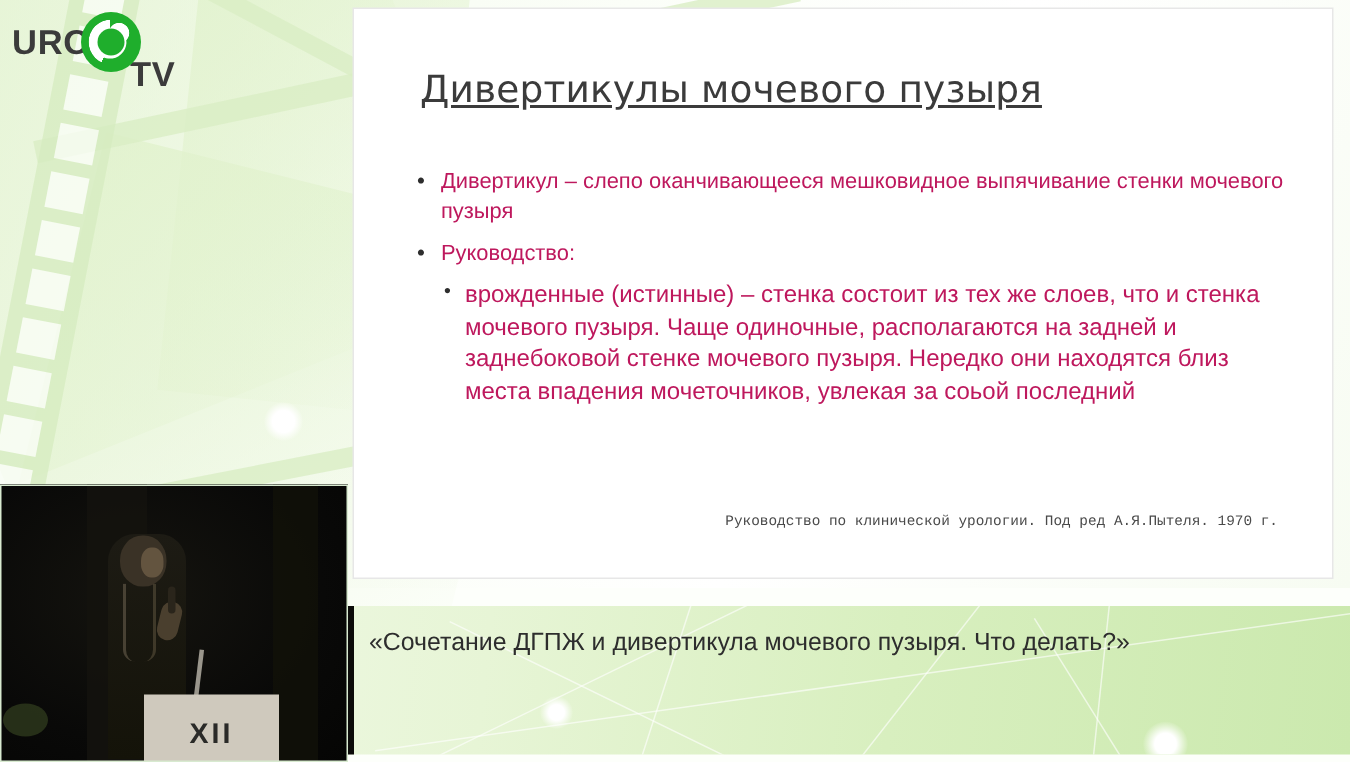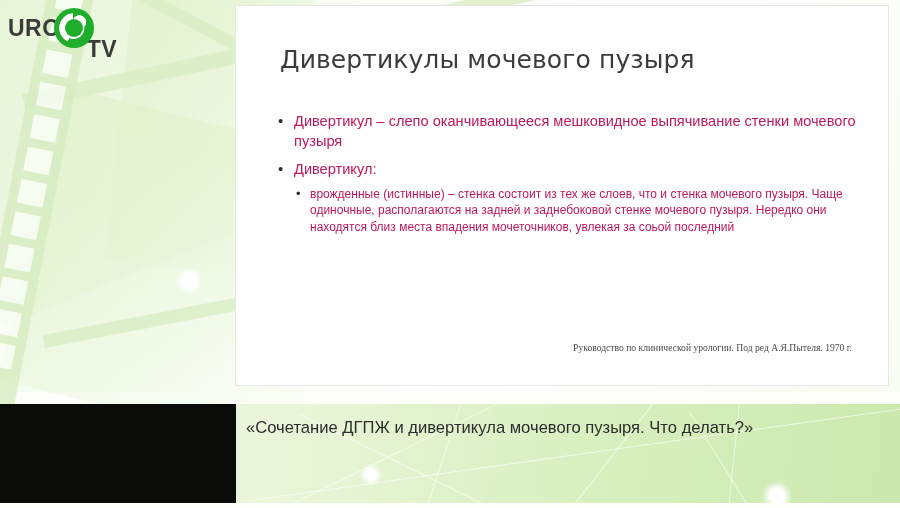--- a/index.html
+++ b/index.html
@@ -69,42 +69,43 @@
   .slide{
     position:absolute;left:236px;top:6px;width:652px;height:379px;
     background:#ffffff;box-shadow:0 0 0 1px #e7e7e7;
     overflow:hidden;
   }
   .slide-title{
     position:absolute;left:44px;top:39px;width:580px;
     font-size:25px;color:#3b3b3b;font-weight:normal;
     font-family:"DejaVu Sans","Liberation Sans",sans-serif;
     letter-spacing:.1px;
+    text-decoration:underline;
   }
   .body{position:absolute;left:40px;top:106px;width:580px;color:#be185d;}
 
   ul.lvl1{list-style:none;margin:0;padding:0;}
   ul.lvl1 > li{
     position:relative;padding-left:18px;margin-bottom:9px;
     font-size:14.6px;line-height:1.34;
   }
   ul.lvl1 > li::before{
     content:"\2022";position:absolute;left:2px;top:-1px;font-size:15px;color:#2e2e2e;
   }
   ul.lvl2{list-style:none;margin:6px 0 0 0;padding:0;}
   ul.lvl2 > li{
     position:relative;padding-left:16px;margin-bottom:8px;
-    font-size:12px;line-height:1.37;
+    font-size:16px;line-height:1.37;
   }
   ul.lvl2 > li::before{
     content:"\2022";position:absolute;left:2px;top:-1px;font-size:13px;color:#2e2e2e;
   }
   .cite{
     position:absolute;right:36px;bottom:32px;font-size:9.6px;color:#4a4a4a;
-    font-family:Liberation Serif, serif;white-space:nowrap;text-align:center;
+    font-family:Liberation Mono, monospace;white-space:nowrap;text-align:center;
   }
 
   
   .video{
     position:absolute;left:0;top:323px;width:232px;height:185px;
     background:#0b0b09;overflow:hidden;
   }
   .v-dark{position:absolute;inset:0;background:
       radial-gradient(ellipse at 40% 40%, #15140f 0%, #090908 62%, #050504 100%);}
   .v-wall{position:absolute;left:58px;top:0;width:40px;height:185px;background:#14130e;opacity:.85;}
@@ -192,21 +193,21 @@
 
   <div class="slide">
     <div class="slide-title">Дивертикулы мочевого пузыря</div>
 
     <div class="body">
       <ul class="lvl1">
         <li>
           <span>Дивертикул – слепо оканчивающееся мешковидное выпячивание стенки мочевого пузыря</span>
         </li>
         <li>
-          <span>Дивертикул:</span>
+          <span>Руководство:</span>
           <ul class="lvl2">
             <li>
               <span>врожденные (истинные) – стенка состоит из тех же слоев, что и стенка мочевого пузыря. Чаще одиночные, располагаются на задней и заднебоковой стенке мочевого пузыря. Нередко они находятся близ места впадения мочеточников, увлекая за соьой последний</span>
             </li>
           </ul>
         </li>
       </ul>
     </div>
 
     <div class="cite">Руководство по клинической урологии. Под ред А.Я.Пытеля. 1970 г.</div>
@@ -221,14 +222,31 @@
     <div class="net" style="left:420px;top:123px;width:300px;transform:rotate(-72deg);"></div>
     <div class="net" style="left:740px;top:0px;width:200px;transform:rotate(96deg);"></div>
     <div class="node" style="left:762px;top:77px;"></div>
     <div class="node" style="left:360px;top:60px;width:22px;height:22px;"></div>
     <div class="cap-left-mask"></div>
     <div class="cap-text">
       <div>«Сочетание ДГПЖ и дивертикула мочевого пузыря. Что делать?»</div>
     </div>
   </div>
 
+  <div class="video">
+    <div class="v-dark"></div>
+    <div class="v-wall"></div>
+    <div class="v-wall2"></div>
+    <div class="v-person"></div>
+    <div class="v-head"></div>
+    <div class="v-face"></div>
+    <div class="v-badge"></div>
+    <div class="v-hand"></div>
+    <div class="v-mic"></div>
+    <div class="v-stand"></div>
+    <div class="v-flower"></div>
+    <div class="v-podium">
+      <div class="xii">XII</div>
+    </div>
+    <div class="v-frame"></div>
+  </div>
 
 </div>
 
 </body></html>

